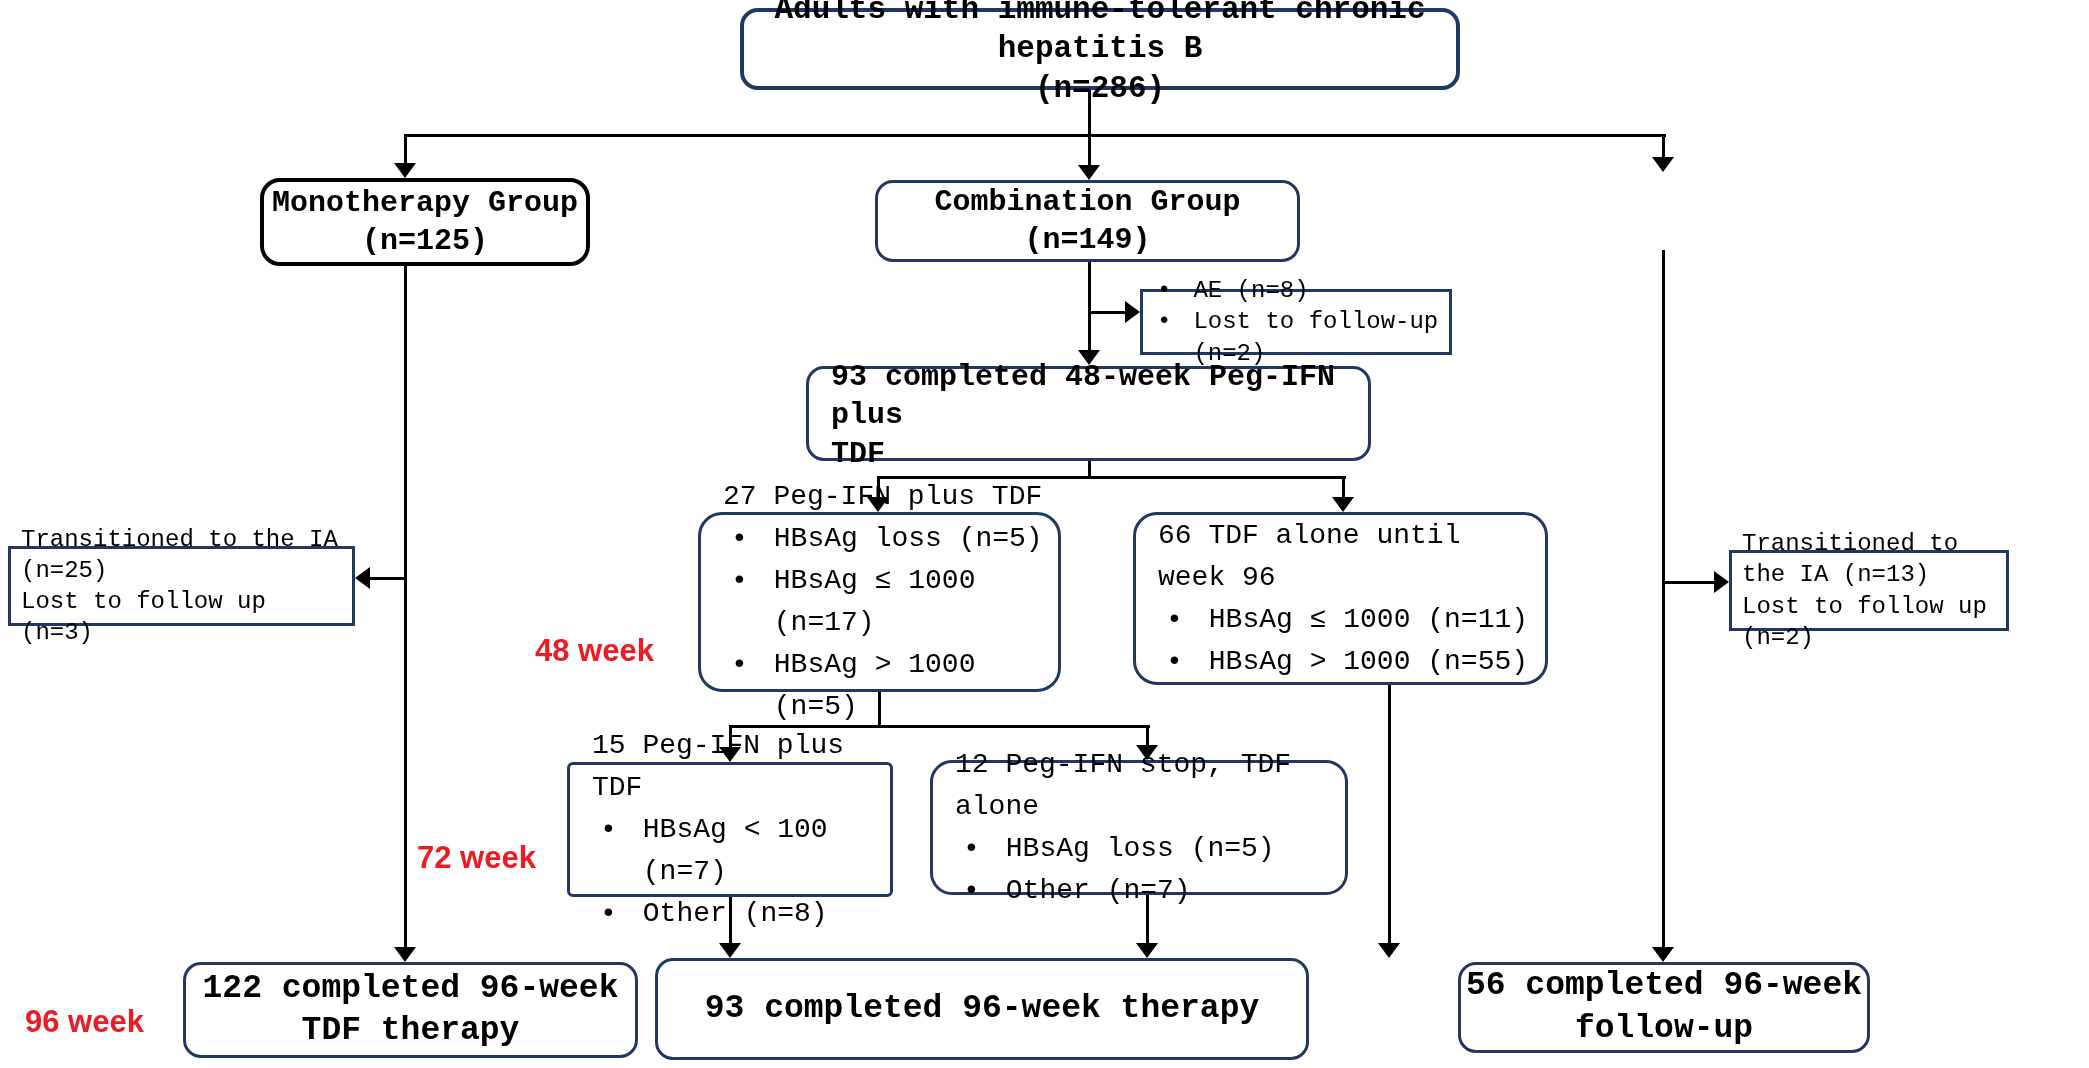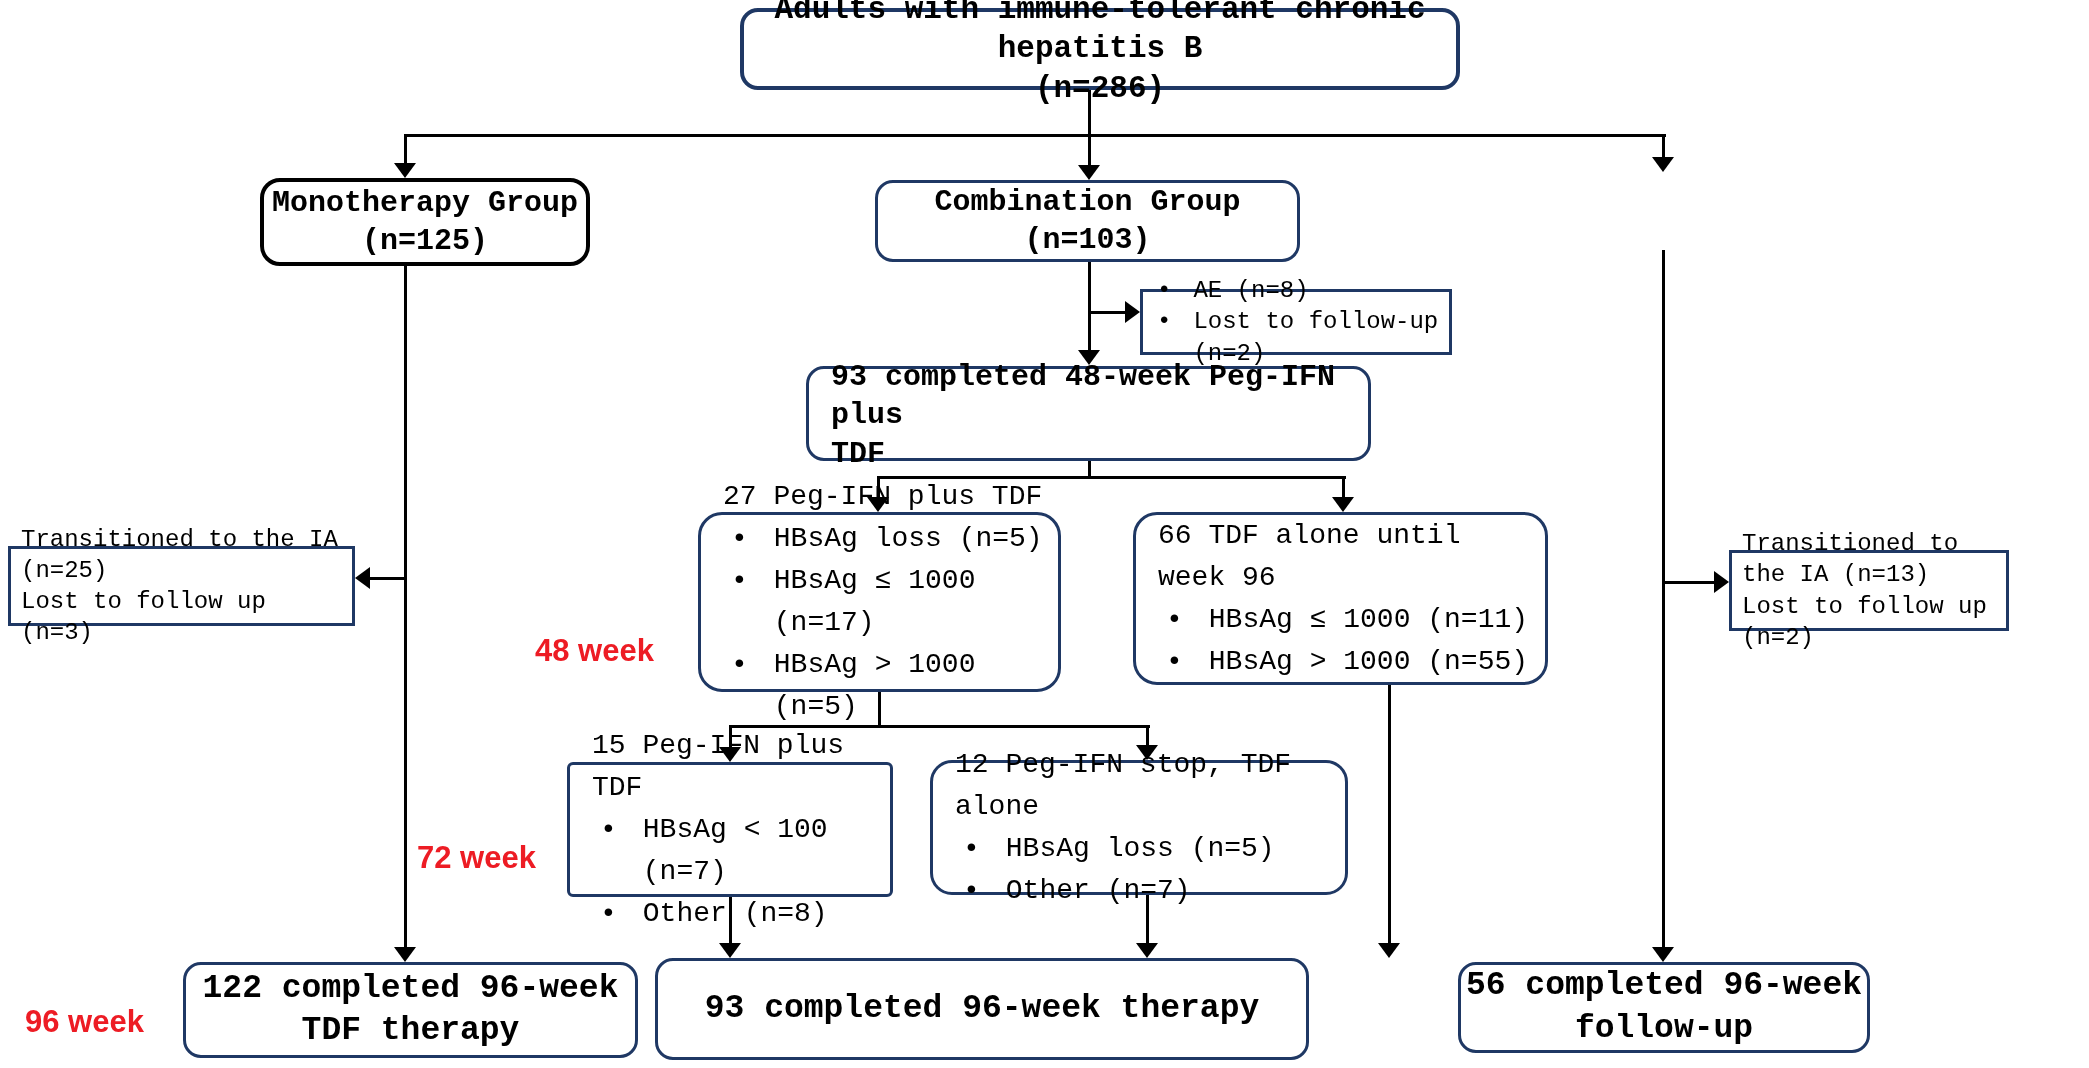--- a/index.html
+++ b/index.html
@@ -87,21 +87,21 @@
     <div>(n=286)</div>
   </div>
 
   <div class="box black center bold fs30" style="left:240px;top:178px;width:330px;height:88px;margin-left:20px;">
     <div>Monotherapy Group</div>
     <div>(n=125)</div>
   </div>
 
   <div class="box center bold fs30" style="left:875px;top:180px;width:425px;height:82px;">
     <div>Combination Group</div>
-    <div>(n=103)</div>
+    <div>(n=149)</div>
   </div>
 
 
   <div class="box square fs24" style="left:1140px;top:281px;width:312px;height:66px;padding:2px 8px;line-height:1.3;">
     <div class="li aeli">AE (n=8)</div>
     <div class="li aeli">Lost to follow-up (n=2)</div>
   </div>
 
   <div class="box bold fs30 c48" style="left:806px;top:366px;width:565px;height:95px;">
     <div>93 completed 48-week Peg-IFN plus</div>

